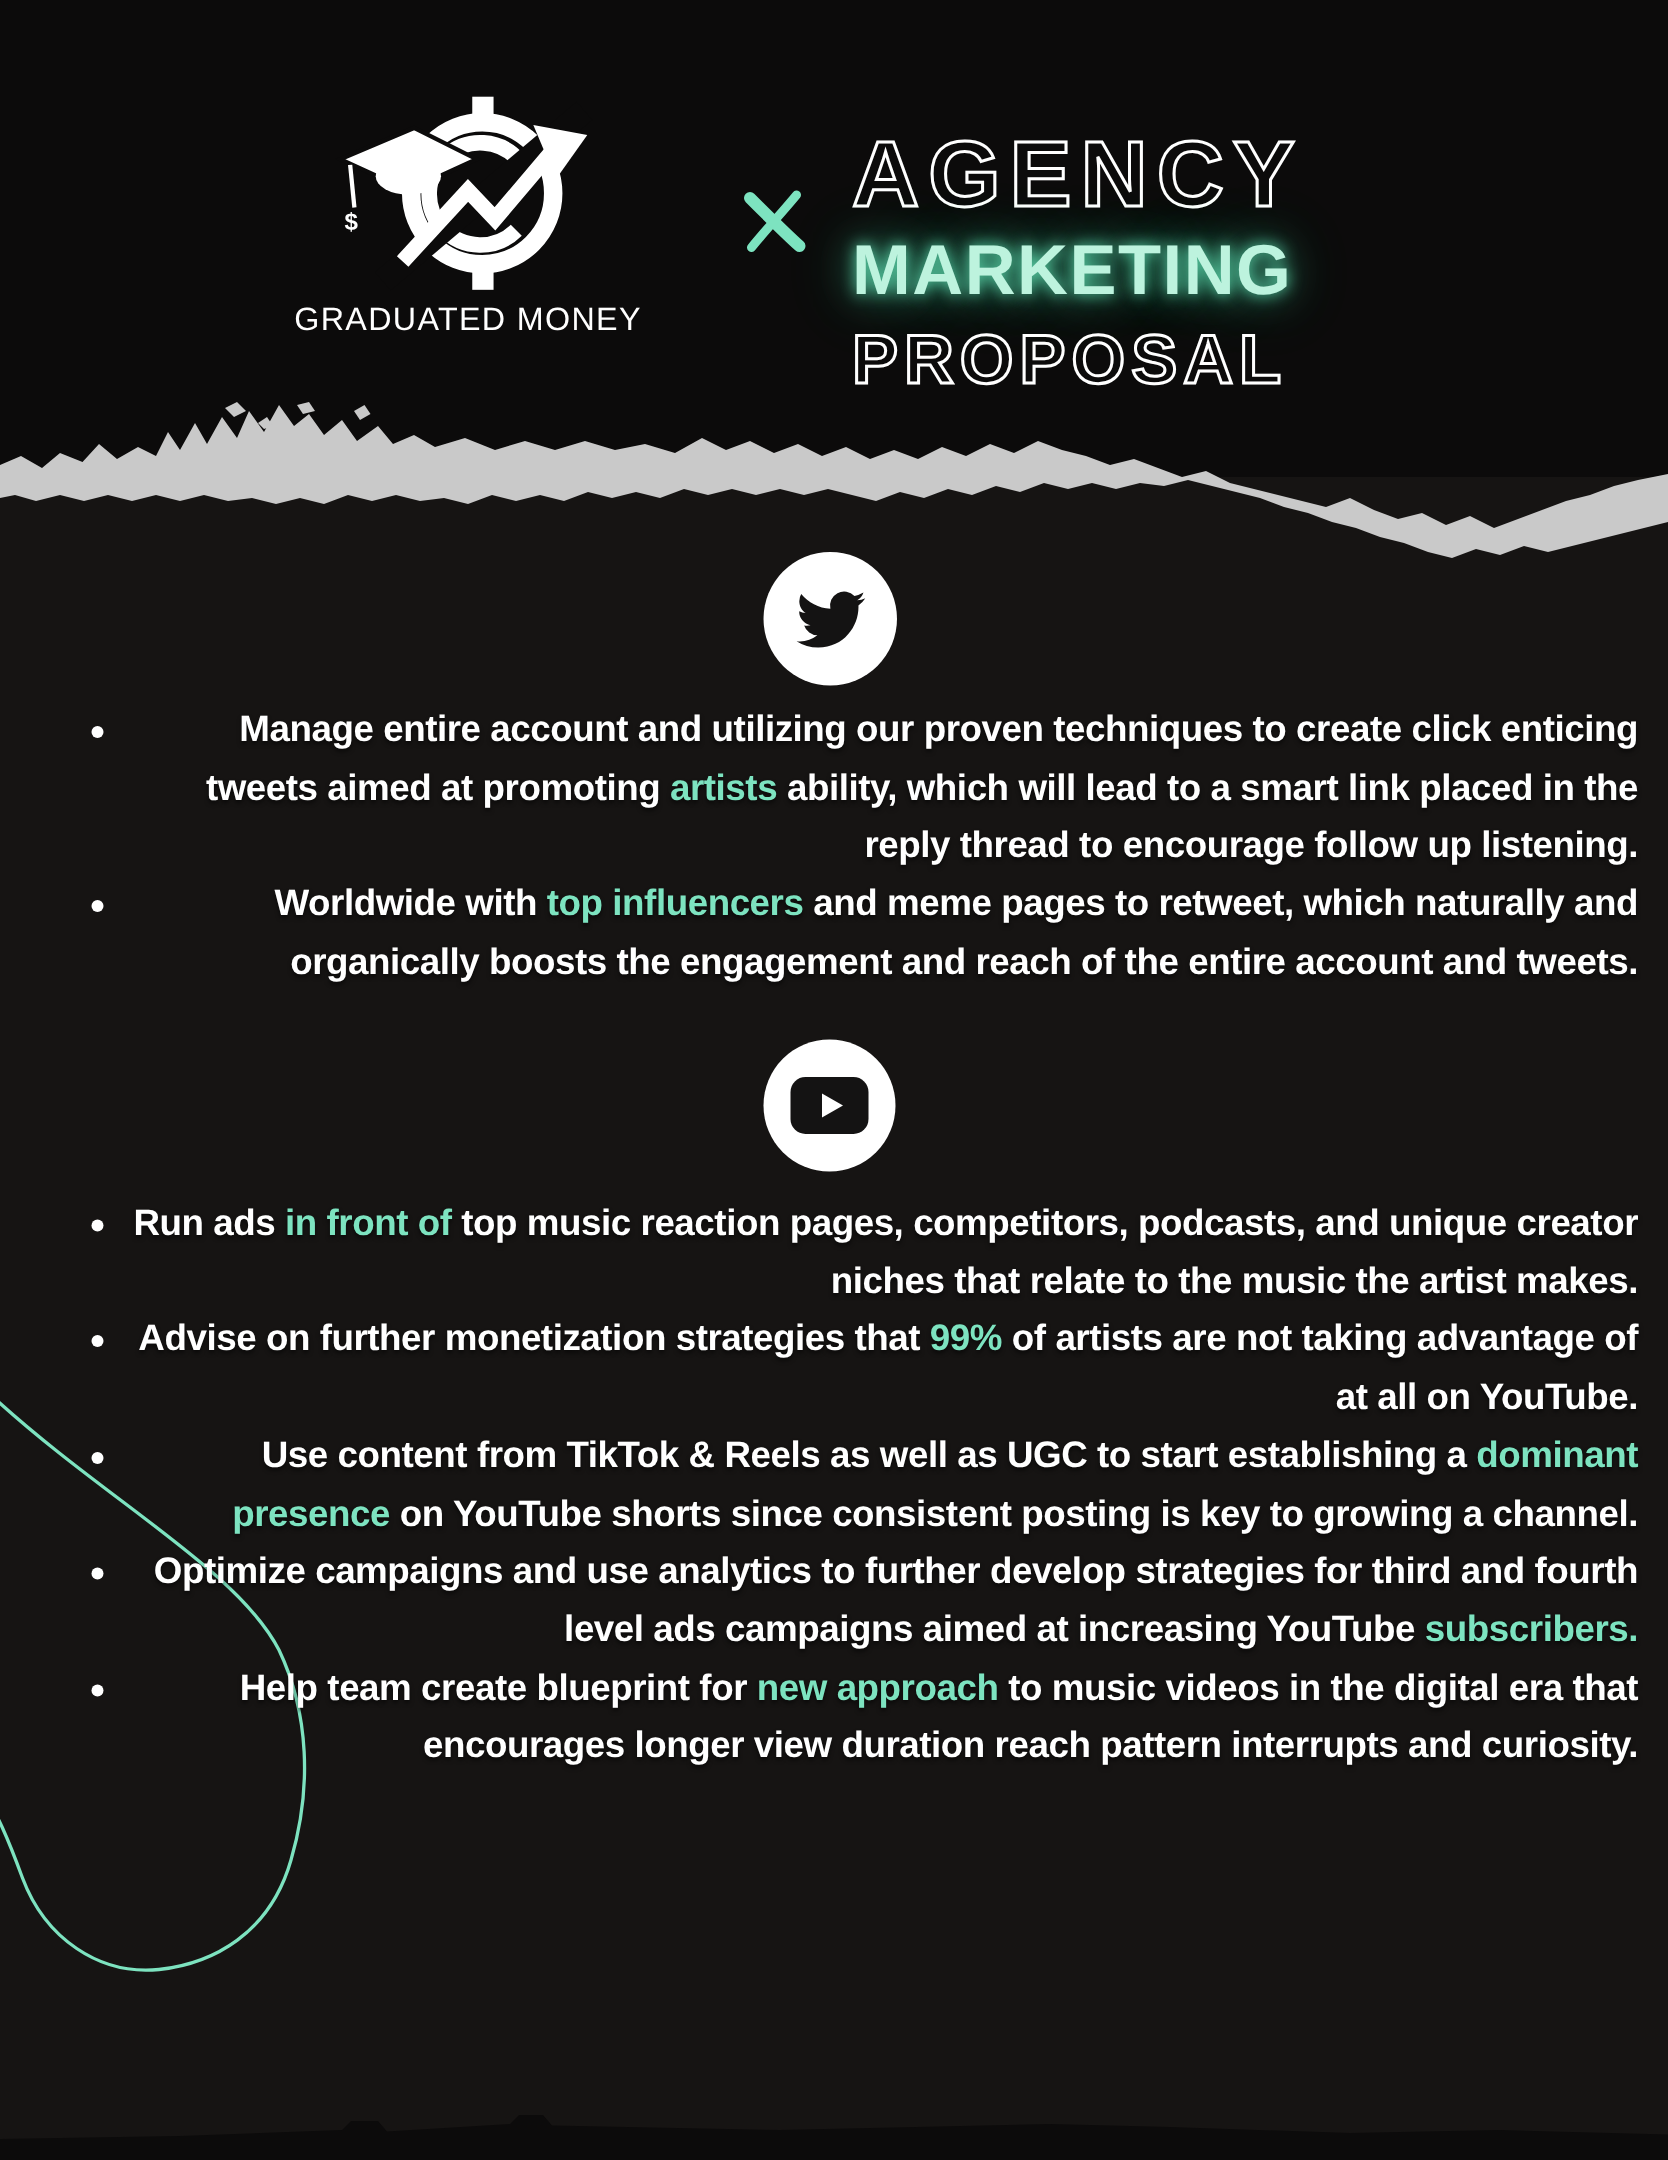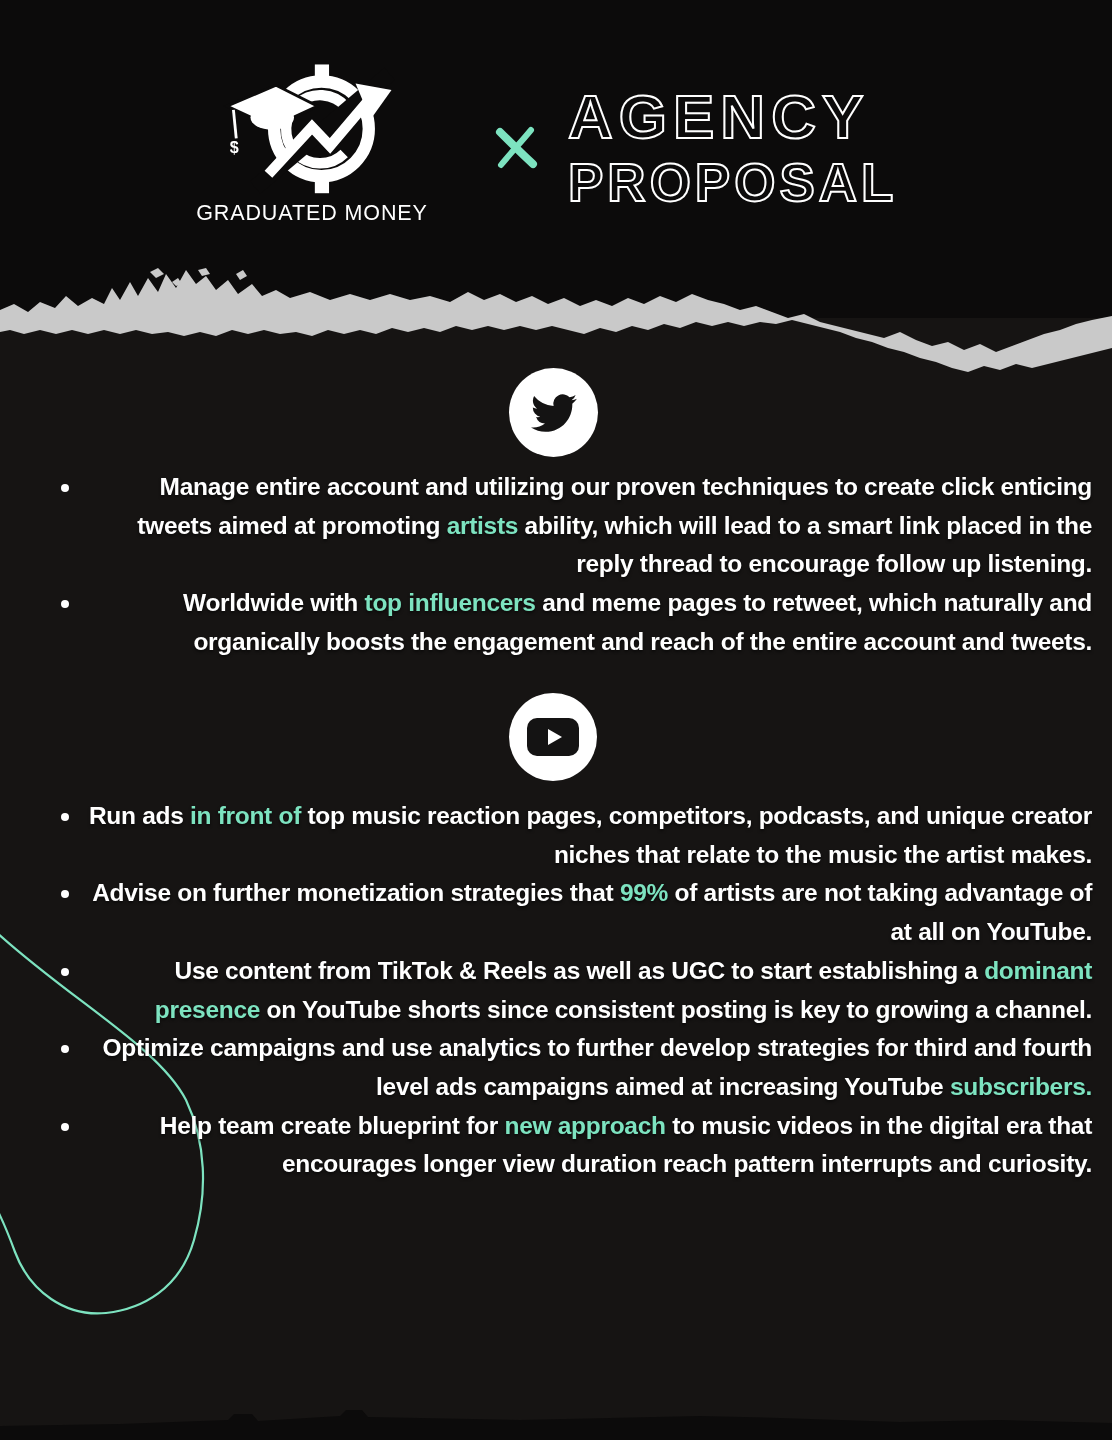--- a/index.html
+++ b/index.html
@@ -27,21 +27,21 @@
   }
   .collab-x{position:absolute;left:490px;top:120px;width:52px;height:52px;z-index:2;}
 
   
   .title{position:absolute;left:568px;top:46px;width:480px;z-index:2;margin-top:36px;}
   .title-outline{
     font-weight:700;color:transparent;-webkit-text-stroke:2px #ffffff;
     letter-spacing:6px;white-space:nowrap;
   }
   .title-line1{font-size:62px;line-height:70px;}
-  .title-line3{font-size:53px;line-height:62px;letter-spacing:4px;}
+  .title-line3{font-size:46px;line-height:62px;letter-spacing:4px;}
   .title-neon{
     font-size:47px;line-height:56px;font-weight:700;letter-spacing:1px;
     color:#bdf3de;white-space:nowrap;
     text-shadow:0 0 10px rgba(110,255,205,.85),0 0 26px rgba(80,255,195,.5),0 0 48px rgba(60,255,190,.3);
   }
 
   
   .icon-circle{
     position:absolute;border-radius:50%;background:#ffffff;z-index:2;
     display:flex;align-items:center;justify-content:center;
@@ -92,20 +92,21 @@
   <div class="brand-name">GRADUATED MONEY</div>
 </div>
 
 <svg class="collab-x" viewBox="0 0 52 52">
   <path d="M10,12 C 20,22 34,36 43,44" fill="none" stroke="var(--accent)" stroke-width="8" stroke-linecap="round"></path>
   <path d="M41,10 C 32,21 19,35 11,45" fill="none" stroke="var(--accent)" stroke-width="6" stroke-linecap="round"></path>
 </svg>
 
 <div class="title">
   <div class="title-outline title-line1">AGENCY</div>
+  <div class="title-neon">MARKETING</div>
   <div class="title-outline title-line3">PROPOSAL</div>
 </div>
 
 <svg class="ribbon" viewBox="0 0 1112 110" preserveAspectRatio="none">
   <polygon fill="var(--paper)" points="
     0,42 14,36 28,44 40,34 55,40 66,28 78,38 92,30 104,36 112,20 120,32 130,14 138,28 148,10
     158,24 166,6 176,20 186,2 196,16 206,8 216,22 228,12 238,26 252,16 262,28 276,22 290,30
     310,24 330,32 350,26 370,32 390,26 410,32 430,28 450,34 468,24 484,32 500,26 516,34 532,28
     548,36 564,30 580,38 596,32 612,38 628,30 644,36 660,28 676,34 692,26 708,32 724,36 740,42
     756,38 772,44 788,50 804,46 820,54 836,58 852,62 868,66 884,70 900,64 916,72 932,78 948,74

